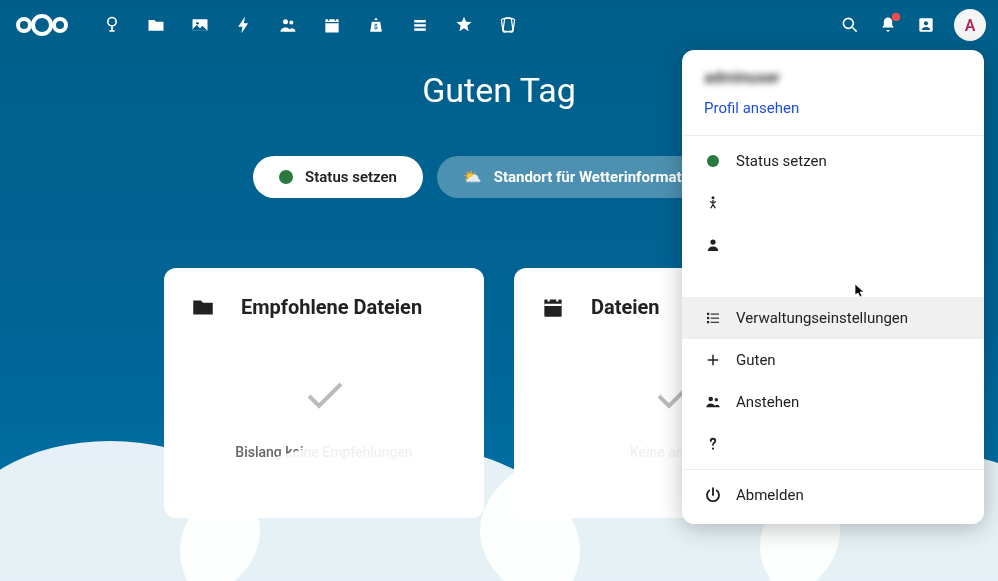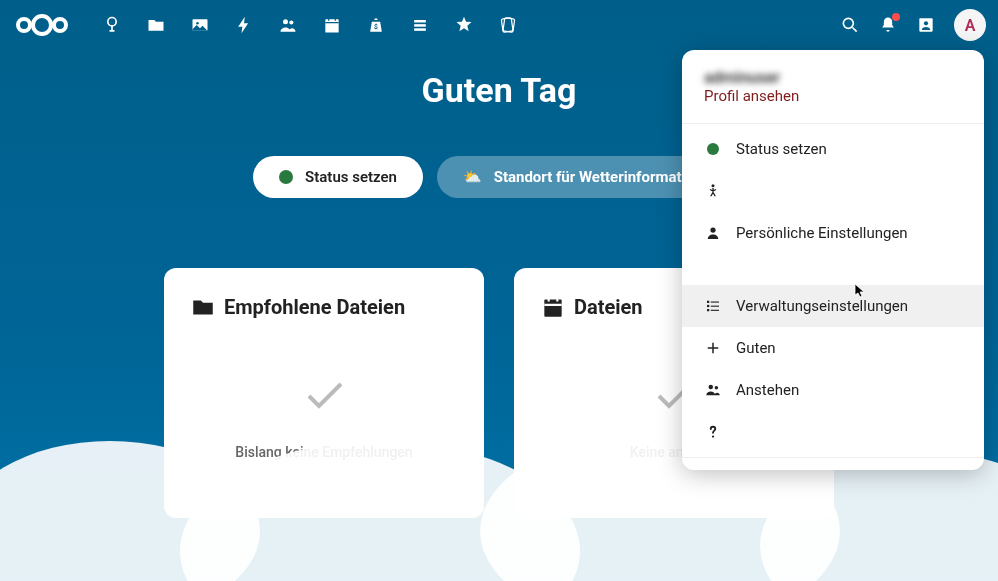--- a/index.html
+++ b/index.html
@@ -11,44 +11,44 @@
 .logo svg { fill: #fff; }
 .nav-icons { display: flex; gap: 24px; align-items: center; flex: 1; padding-left: 10px; }
 .nav-icon { width: 20px; height: 20px; display: flex; align-items: center; justify-content: center; cursor: pointer; color: #fff; }
 .nav-icon svg { fill: #fff; width: 20px; height: 20px; }
 .header-right { display: flex; gap: 18px; align-items: center; margin-left: auto; }
 .avatar { width: 32px; height: 32px; border-radius: 50%; background: #f5f5f5; color: #b02a5a; display: flex; align-items: center; justify-content: center; font-weight: 600; font-size: 16px; cursor: pointer; }
 .notif-dot { position: relative; }
 .notif-dot::after { content: ''; position: absolute; top: -2px; right: -2px; width: 8px; height: 8px; background: #ff4d4d; border-radius: 50%; }
 
 
-.greeting { text-align: center; margin-top: 20px; color: #fff; font-size: 34px; font-weight: 700; }
+.greeting { text-align: center; margin-top: 20px; color: #fff; font-size: 34px; font-weight: 400; }
 
 
 .pills { display: flex; justify-content: center; gap: 14px; margin-top: 46px; }
 .pill { background: #fff; border-radius: 999px; padding: 12px 26px; display: flex; align-items: center; gap: 12px; font-weight: 600; font-size: 15px; color: #222; cursor: pointer; }
 .pill-secondary { background: rgba(255,255,255,0.3); color: #fff; font-weight: 700; }
 .dot-green { width: 14px; height: 14px; border-radius: 50%; background: #2a7a3f; }
 
 
 .cards { display: flex; gap: 30px; justify-content: center; margin-top: 70px; padding: 0 40px; }
 .card { background: #fff; border-radius: 12px; width: 320px; padding: 26px; min-height: 250px; }
-.card-header { display: flex; align-items: center; gap: 8px; margin-bottom: 50px; }
+.card-header { display: flex; align-items: center; gap: 25px; margin-bottom: 50px; }
 .card-header svg { width: 26px; height: 26px; fill: #222; }
 .card-title { font-size: 20px; font-weight: 700; color: #222; }
 .card-body { text-align: center; }
 .check-icon { width: 50px; height: 50px; margin: 0 auto 24px; }
 .check-icon svg { width: 100%; height: 100%; stroke: #bbb; stroke-width: 4; fill: none; }
 .card-text { color: #666; font-size: 14px; font-weight: 500; }
 
 
 .menu { position: absolute; top: 50px; right: 14px; width: 302px; background: #fff; border-radius: 12px; box-shadow: 0 4px 24px rgba(0,0,0,0.25); padding: 18px 0 8px; z-index: 100; }
 .menu-header { padding: 0 22px 14px; }
 .menu-user { font-size: 16px; font-weight: 600; color: #333; filter: blur(3px); user-select: none; }
-.menu-profile { font-size: 15px; color: #7f1d1d; margin-top: 0; cursor: pointer; }
+.menu-profile { font-size: 15px; color: #1d4ed8; margin-top: 12px; cursor: pointer; }
 .menu hr { border: none; border-top: 1px solid #eee; margin: 4px 0; }
 .menu-item { display: flex; align-items: center; gap: 14px; padding: 12px 22px; font-size: 15px; color: #222; cursor: pointer; }
 .menu-item.hovered { background: #f0f0f0; margin-top: 31px; }
 .menu-item svg, .menu-icon { width: 18px; height: 18px; fill: #222; flex-shrink: 0; }
 .menu-dot { width: 12px; height: 12px; border-radius: 50%; background: #2a7a3f; margin: 0 3px; }
 .cursor { position: absolute; top: 283px; right: 130px; z-index: 200; }
 .cursor svg { width: 16px; height: 16px; }
 
 
 .cloud-layer { position: absolute; left: 0; right: 0; bottom: -60px; height: 260px; z-index: 0; }
@@ -218,21 +218,20 @@
     <svg viewBox="0 0 24 24">
         <circle cx="12" cy="5" r="2"></circle>
         <path d="M12 8v6m-4-4l4 2 4-2m-4 4l-3 5m3-5l3 5" stroke="#222" stroke-width="1.8" fill="none"></path>
       </svg>
   </div>
   <div class="menu-item">
     <svg viewBox="0 0 24 24">
         <circle cx="12" cy="8" r="3.5"></circle>
         <path d="M5 20c0-3.5 3-6 7-6s7 2.5 7 6"></path>
       </svg>
-    <span>Persönliche Einstellungen</span>
   </div>
   <div class="menu-item hovered">
     <svg viewBox="0 0 24 24">
         <rect x="4" y="5" width="3" height="3"></rect>
         <rect x="9" y="6" width="11" height="1.5"></rect>
         <rect x="4" y="10.5" width="3" height="3"></rect>
         <rect x="9" y="11.5" width="11" height="1.5"></rect>
         <rect x="4" y="16" width="3" height="3"></rect>
         <rect x="9" y="17" width="11" height="1.5"></rect>
       </svg>
@@ -252,19 +251,26 @@
       </svg>
     <span>Anstehen</span>
   </div>
   <div class="menu-item">
     <svg viewBox="0 0 24 24">
         <path d="M9 8a3 3 0 116 0c0 2-3 2.5-3 5" fill="none" stroke="#222" stroke-width="2.5" stroke-linecap="round"></path>
         <circle cx="12" cy="18" r="1.5"></circle>
       </svg>
   </div>
   <hr>
+  <div class="menu-item">
+    <svg viewBox="0 0 24 24">
+        <path d="M12 3v9" stroke="#222" stroke-width="2.5" stroke-linecap="round"></path>
+        <path d="M7 6a8 8 0 1010 0" fill="none" stroke="#222" stroke-width="2.5" stroke-linecap="round"></path>
+      </svg>
+    <span>Abmelden</span>
+  </div>
 </div>
 
 <div class="cursor">
   <svg viewBox="0 0 16 16">
       <path d="M3 1l0 11 3-2 2 4 2-1-2-4 4 0z" fill="#000" stroke="#fff" stroke-width="0.8"></path>
     </svg>
 </div>
 
 </body></html>

